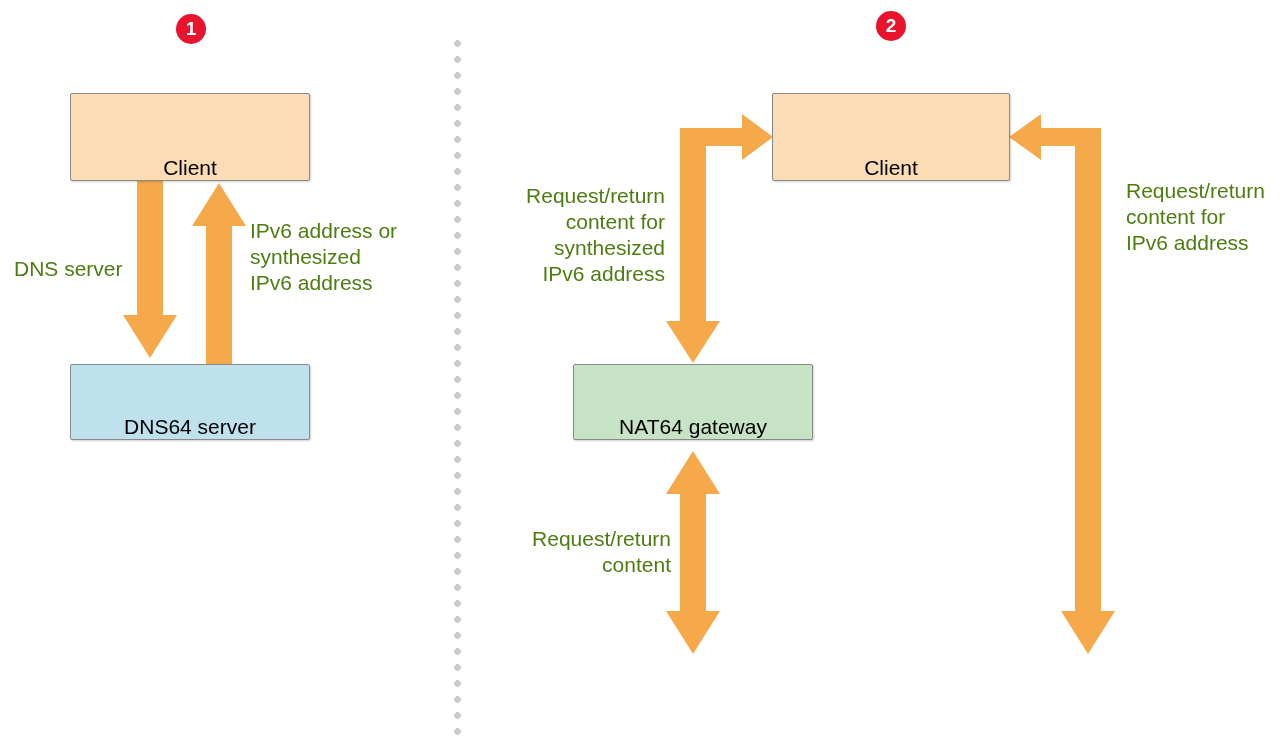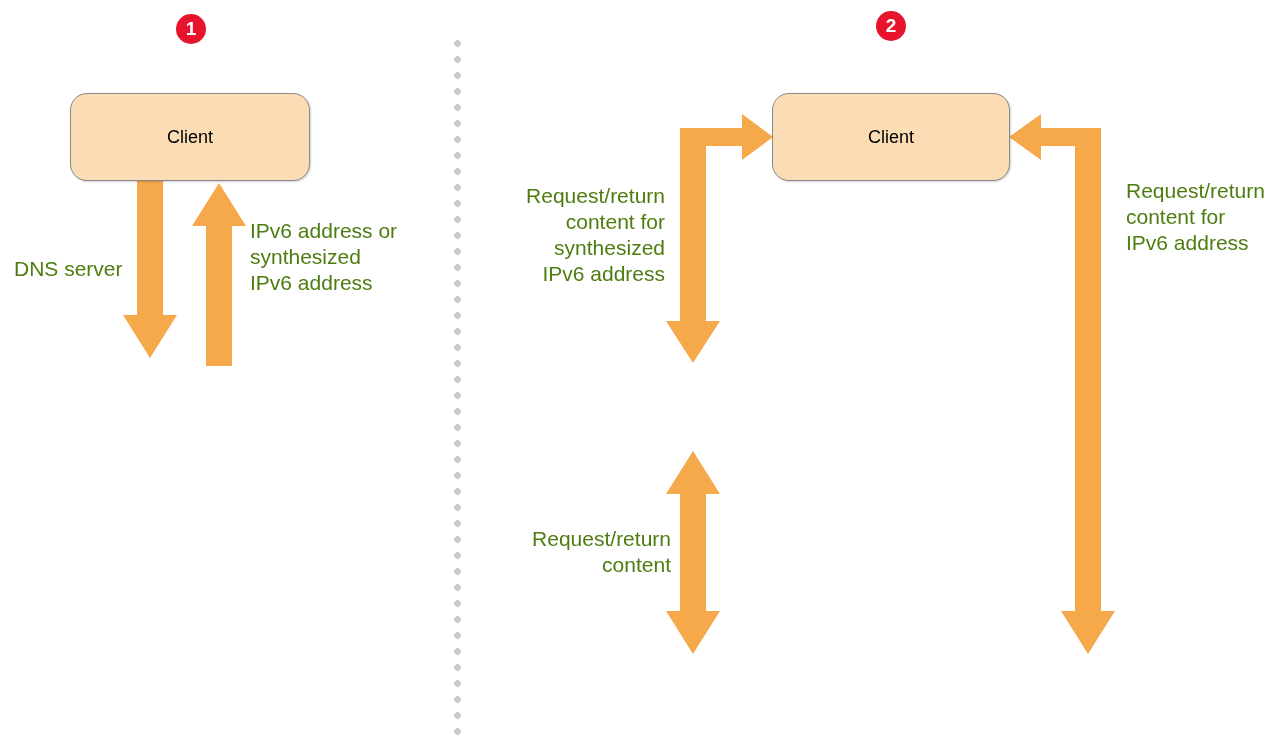--- a/index.html
+++ b/index.html
@@ -32,25 +32,25 @@
     line-height: 30px;
     text-align: center;
     letter-spacing: 0;
   }
 
   
   .node {
     position: absolute;
     box-sizing: border-box;
     border: 1px solid #8a8a8a;
-    border-radius: 17px;
+    border-radius: 2px;
     display: flex;
-    align-items: center;
+    align-items: flex-end;
     justify-content: center;
-    font-size: 18px;
+    font-size: 21px;
     color: #000000;
     box-shadow: 1px 1px 2px rgba(0,0,0,0.18);
   }
   .node-client  { background: #fbdcb4; }
   .node-blue    { background: #bfe0ed; }
   .node-green   { background: #c7e3c6; }
 
   
   .divider {
     position: absolute;
@@ -124,25 +124,31 @@
       <path class="arw" d="M 1101,152 L 1101,128 L 1041,128 L 1041,114 L 1009,137 L 1041,160 L 1041,146 L 1075,146 L 1075,152 Z"></path>
 
       <path class="arw" d="M 1075,128 L 1101,128 L 1101,611 L 1115,611 L 1088,654 L 1061,611 L 1075,611 L 1075,128 Z"></path>
     </g>
   </svg>
 
   <div class="node node-client" style="left:70px; top:93px; width:240px; height:88px;">
     <span>Client</span>
   </div>
 
+  <div class="node node-blue" style="left:70px; top:364px; width:240px; height:76px;">
+    <span>DNS64 server</span>
+  </div>
 
   <div class="node node-client" style="left:772px; top:93px; width:238px; height:88px;">
     <span>Client</span>
   </div>
 
+  <div class="node node-green" style="left:573px; top:364px; width:240px; height:76px;">
+    <span>NAT64 gateway</span>
+  </div>
 
 
 
   <div class="label lt" style="left:14px; top:256px; width:120px;">DNS server</div>
 
   <div class="label lt" style="left:250px; top:218px; width:180px;">IPv6 address or
 synthesized
 IPv6 address</div>
 
   <div class="label rt" style="left:485px; top:183px; width:180px;">Request/return

